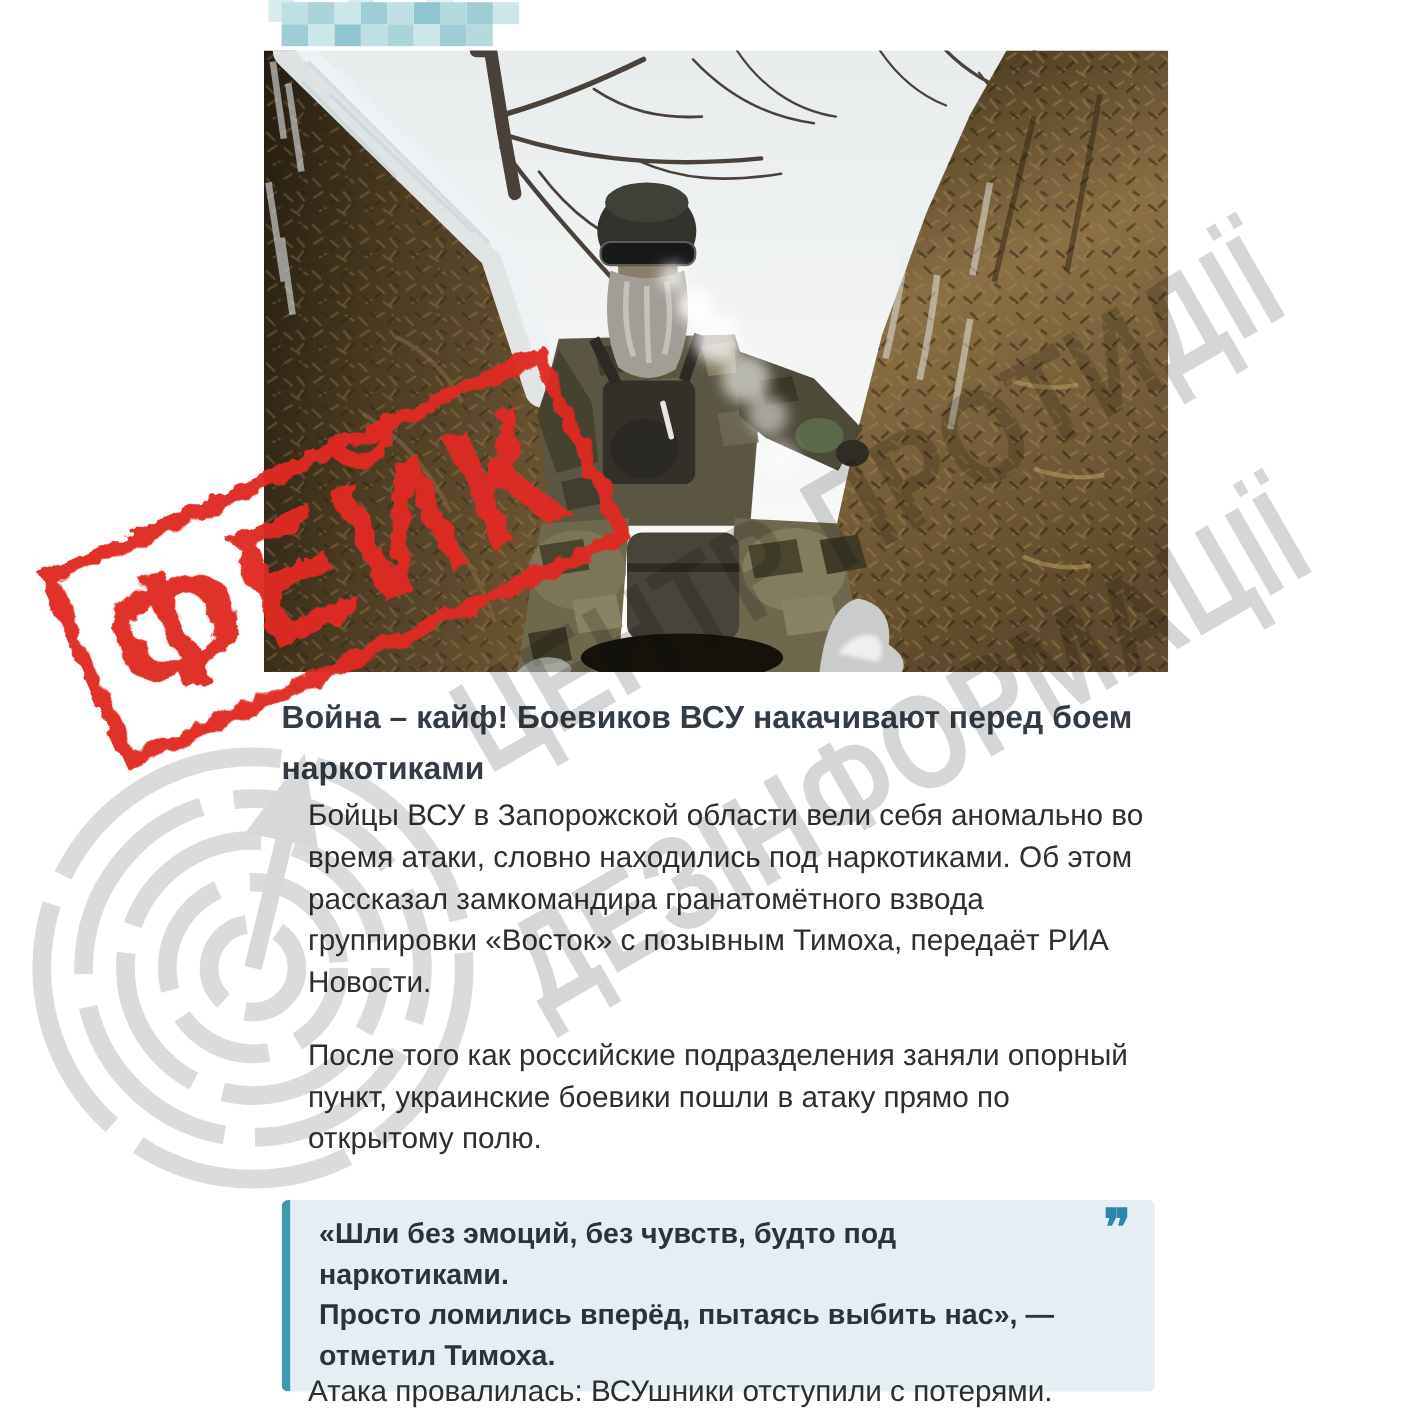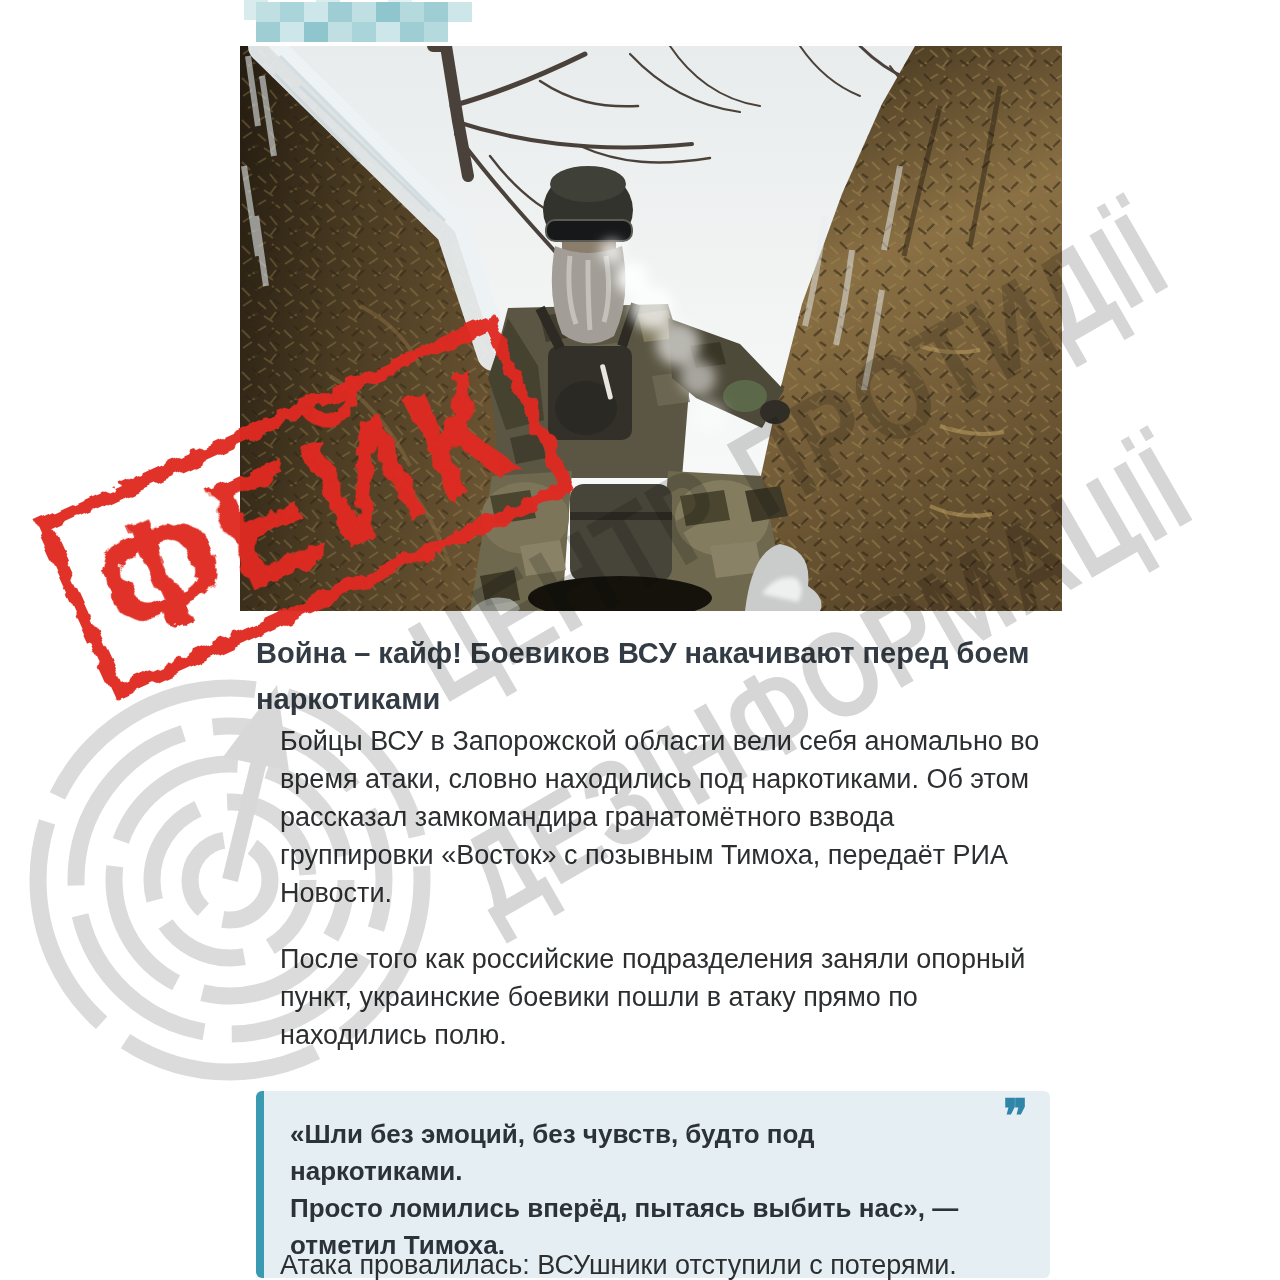--- a/index.html
+++ b/index.html
@@ -32,21 +32,21 @@
     margin-left:24px;
   }
   .para1{top:722px;}
   .para2{top:940px;}
   .para3{top:1246px;}
 
   
   .quote{
     left:246px;top:1091px;width:794px;box-sizing:border-box;
     background:#e5eff3;border-left:8px solid #3a9ab1;border-radius:6px;
-    padding:25px 70px 14px 26px;
+    padding:12px 70px 14px 26px;
   }
   .quote-text{
     font-size:26px;line-height:37px;font-weight:600;color:#2b3238;
     white-space:pre-line;
   }
   .quote-mark{
     position:absolute;right:22px;top:2px;
     font-size:46px;color:#2f86a8;font-weight:bold;line-height:1;
     font-family:"DejaVu Serif",serif;
   }
@@ -241,21 +241,21 @@
   <div class="abs headline">Война – кайф! Боевиков ВСУ накачивают перед боем
 наркотиками</div>
 
   <div class="abs para para1">Бойцы ВСУ в Запорожской области вели себя аномально во
 время атаки, словно находились под наркотиками. Об этом
 рассказал замкомандира гранатомётного взвода
 группировки «Восток» с позывным Тимоха, передаёт РИА
 Новости.</div>
   <div class="abs para para2">После того как российские подразделения заняли опорный
 пункт, украинские боевики пошли в атаку прямо по
-находились полю.</div>
+открытому полю.</div>
 
   <div class="abs quote">
     <div class="quote-text">«Шли без эмоций, без чувств, будто под наркотиками.
 Просто ломились вперёд, пытаясь выбить нас», —
 отметил Тимоха.</div>
     <span class="quote-mark">❞</span>
   </div>
 
   <div class="abs para para3">Атака провалилась: ВСУшники отступили с потерями.</div>
 </div>

